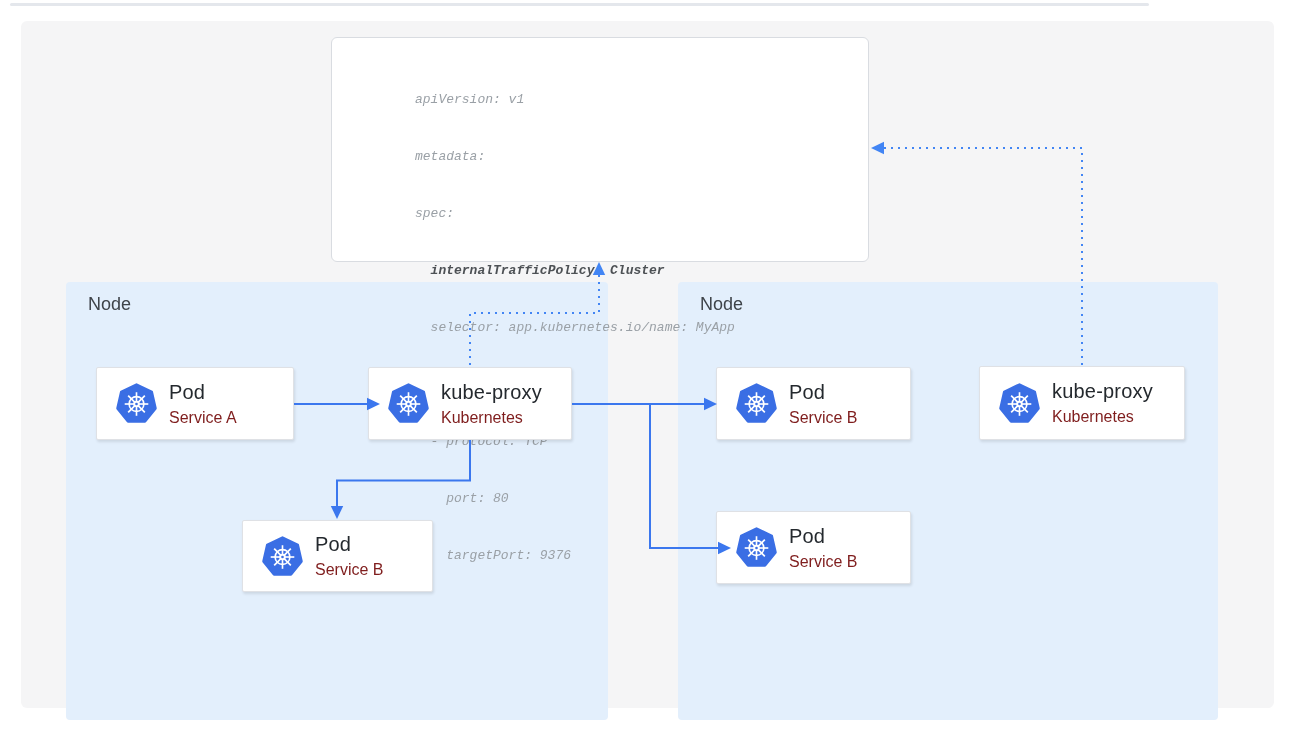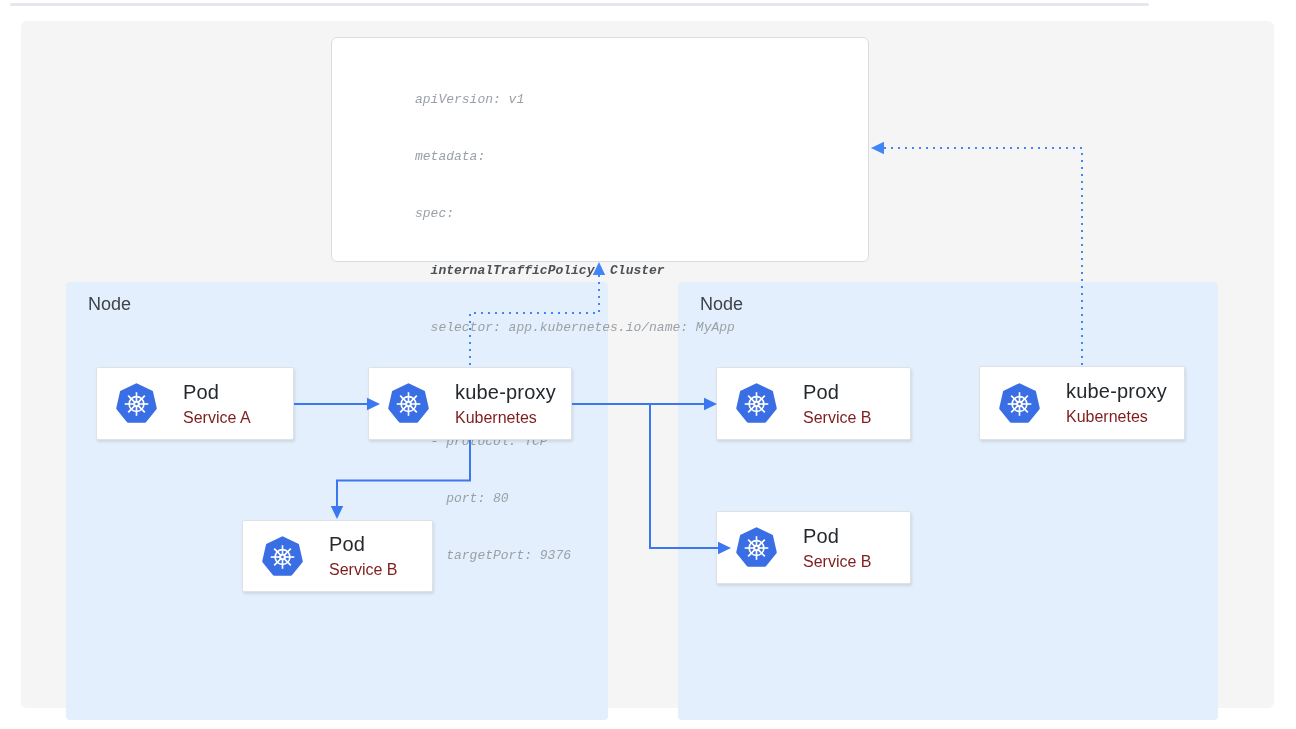--- a/index.html
+++ b/index.html
@@ -32,21 +32,21 @@
     font-family:"Liberation Mono","DejaVu Sans Mono",monospace;
     font-style:italic;font-size:13px;line-height:19px;color:#9aa0a6;
     white-space:pre;
   }
   .ybold{font-weight:bold;color:#4d5155;}
   .kbox{
     position:absolute;background:#ffffff;border:1px solid #dfe1e5;border-radius:2px;
     box-shadow:1px 2px 3px rgba(0,0,0,0.10);
     box-sizing:border-box;display:flex;align-items:center;padding-left:19px;z-index:3;
   }
-  .kbox .txt{margin-left:26px;display:flex;flex-direction:column;}
+  .kbox .txt{margin-left:12px;display:flex;flex-direction:column;}
   .kbox .title{font-size:20px;color:#24292e;letter-spacing:.2px;}
   .kbox .subtitle{font-size:16px;color:#7f1d1d;margin-top:5px;}
   .k8s-icon{flex:0 0 auto;display:block;}
   .k8s-icon .hept{fill:var(--icon-blue);stroke:var(--icon-blue);stroke-width:2.5;stroke-linejoin:round;}
   .k8s-icon .rim{fill:none;stroke:#ffffff;stroke-width:1.6;}
   .k8s-icon .spokes{stroke:#ffffff;stroke-width:1.6;}
   .k8s-icon .hub{fill:#ffffff;}
   .k8s-icon .hubdot{fill:var(--icon-blue);}
   .wires{position:absolute;left:0;top:0;z-index:5;pointer-events:none;}
   .wire-solid{fill:none;stroke:var(--accent);stroke-width:2;}

